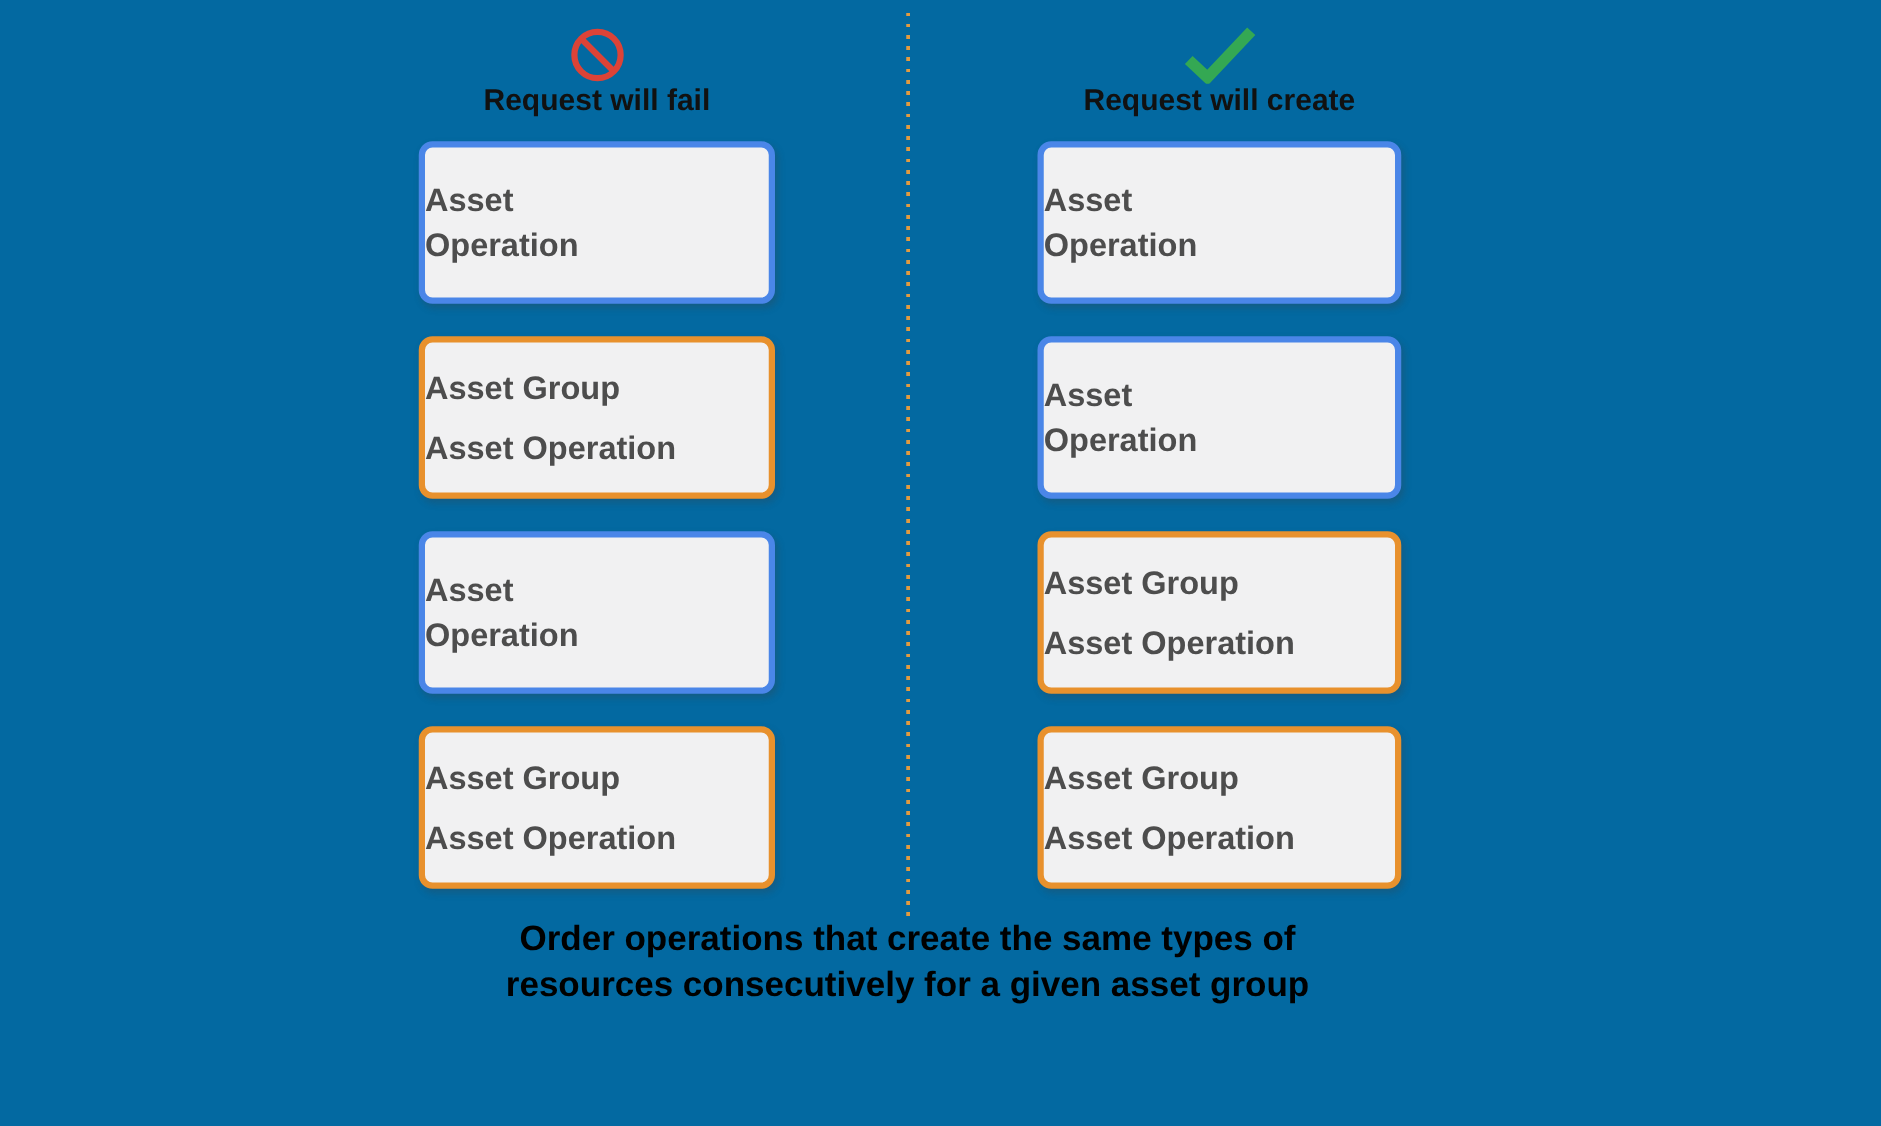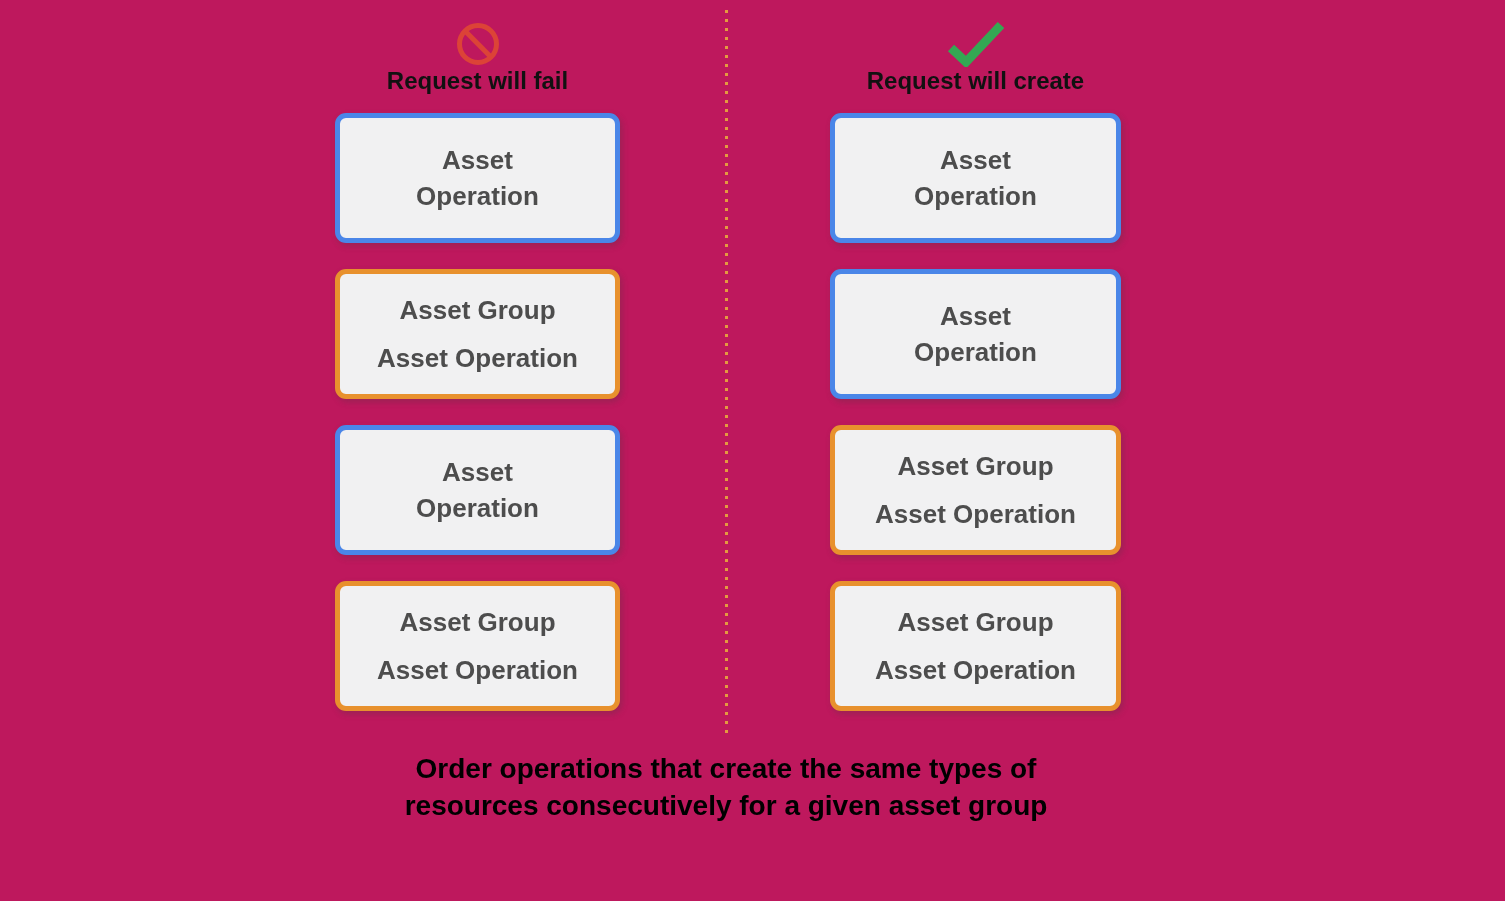--- a/index.html
+++ b/index.html
@@ -9,21 +9,21 @@
     width: 1505px;
     height: 901px;
     font-family: "Liberation Sans", sans-serif;
     overflow: hidden;
     position: relative;
   }
   .canvas {
     position: relative;
     width: 1505px;
     height: 901px;
-    background: #be185d;
+    background: #0369a1;
   }
   .col {
     position: absolute;
     top: 0;
   }
   .col-left  { left: 335px; width: 285px; }
   .col-right { left: 830px; width: 291px; }
 
   .col-header { text-align: center; }
   .icon-wrap {
@@ -46,21 +46,21 @@
     box-sizing: border-box;
     height: 130px;
     margin-bottom: 26px;
     border: 5px solid transparent;
     border-radius: 11px;
     background: var(--box-bg);
     box-shadow: 2px 3px 6px rgba(60,60,60,0.28);
     display: flex;
     flex-direction: column;
     justify-content: center;
-    align-items: center;
+    align-items: flex-start;
     font-size: 26px;
     font-weight: bold;
     color: var(--box-text);
     line-height: 36px;
     text-align: center;
   }
   .box.blue   { border-color: var(--blue); }
   .box.orange { border-color: var(--orange); gap: 12px; }
 
   .divider {
@@ -71,21 +71,21 @@
     height: 726px;
     background: repeating-linear-gradient(
       to bottom,
       var(--divider) 0px, var(--divider) 3px,
       transparent 3px, transparent 9px
     );
   }
 
   .caption {
     position: absolute;
-    top: 750px;
+    top: 732px;
     left: 326px;
     width: 800px;
     text-align: center;
     font-size: 28px;
     font-weight: bold;
     color: #000000;
     line-height: 37px;
   }
 
   .prohibition-icon circle,

